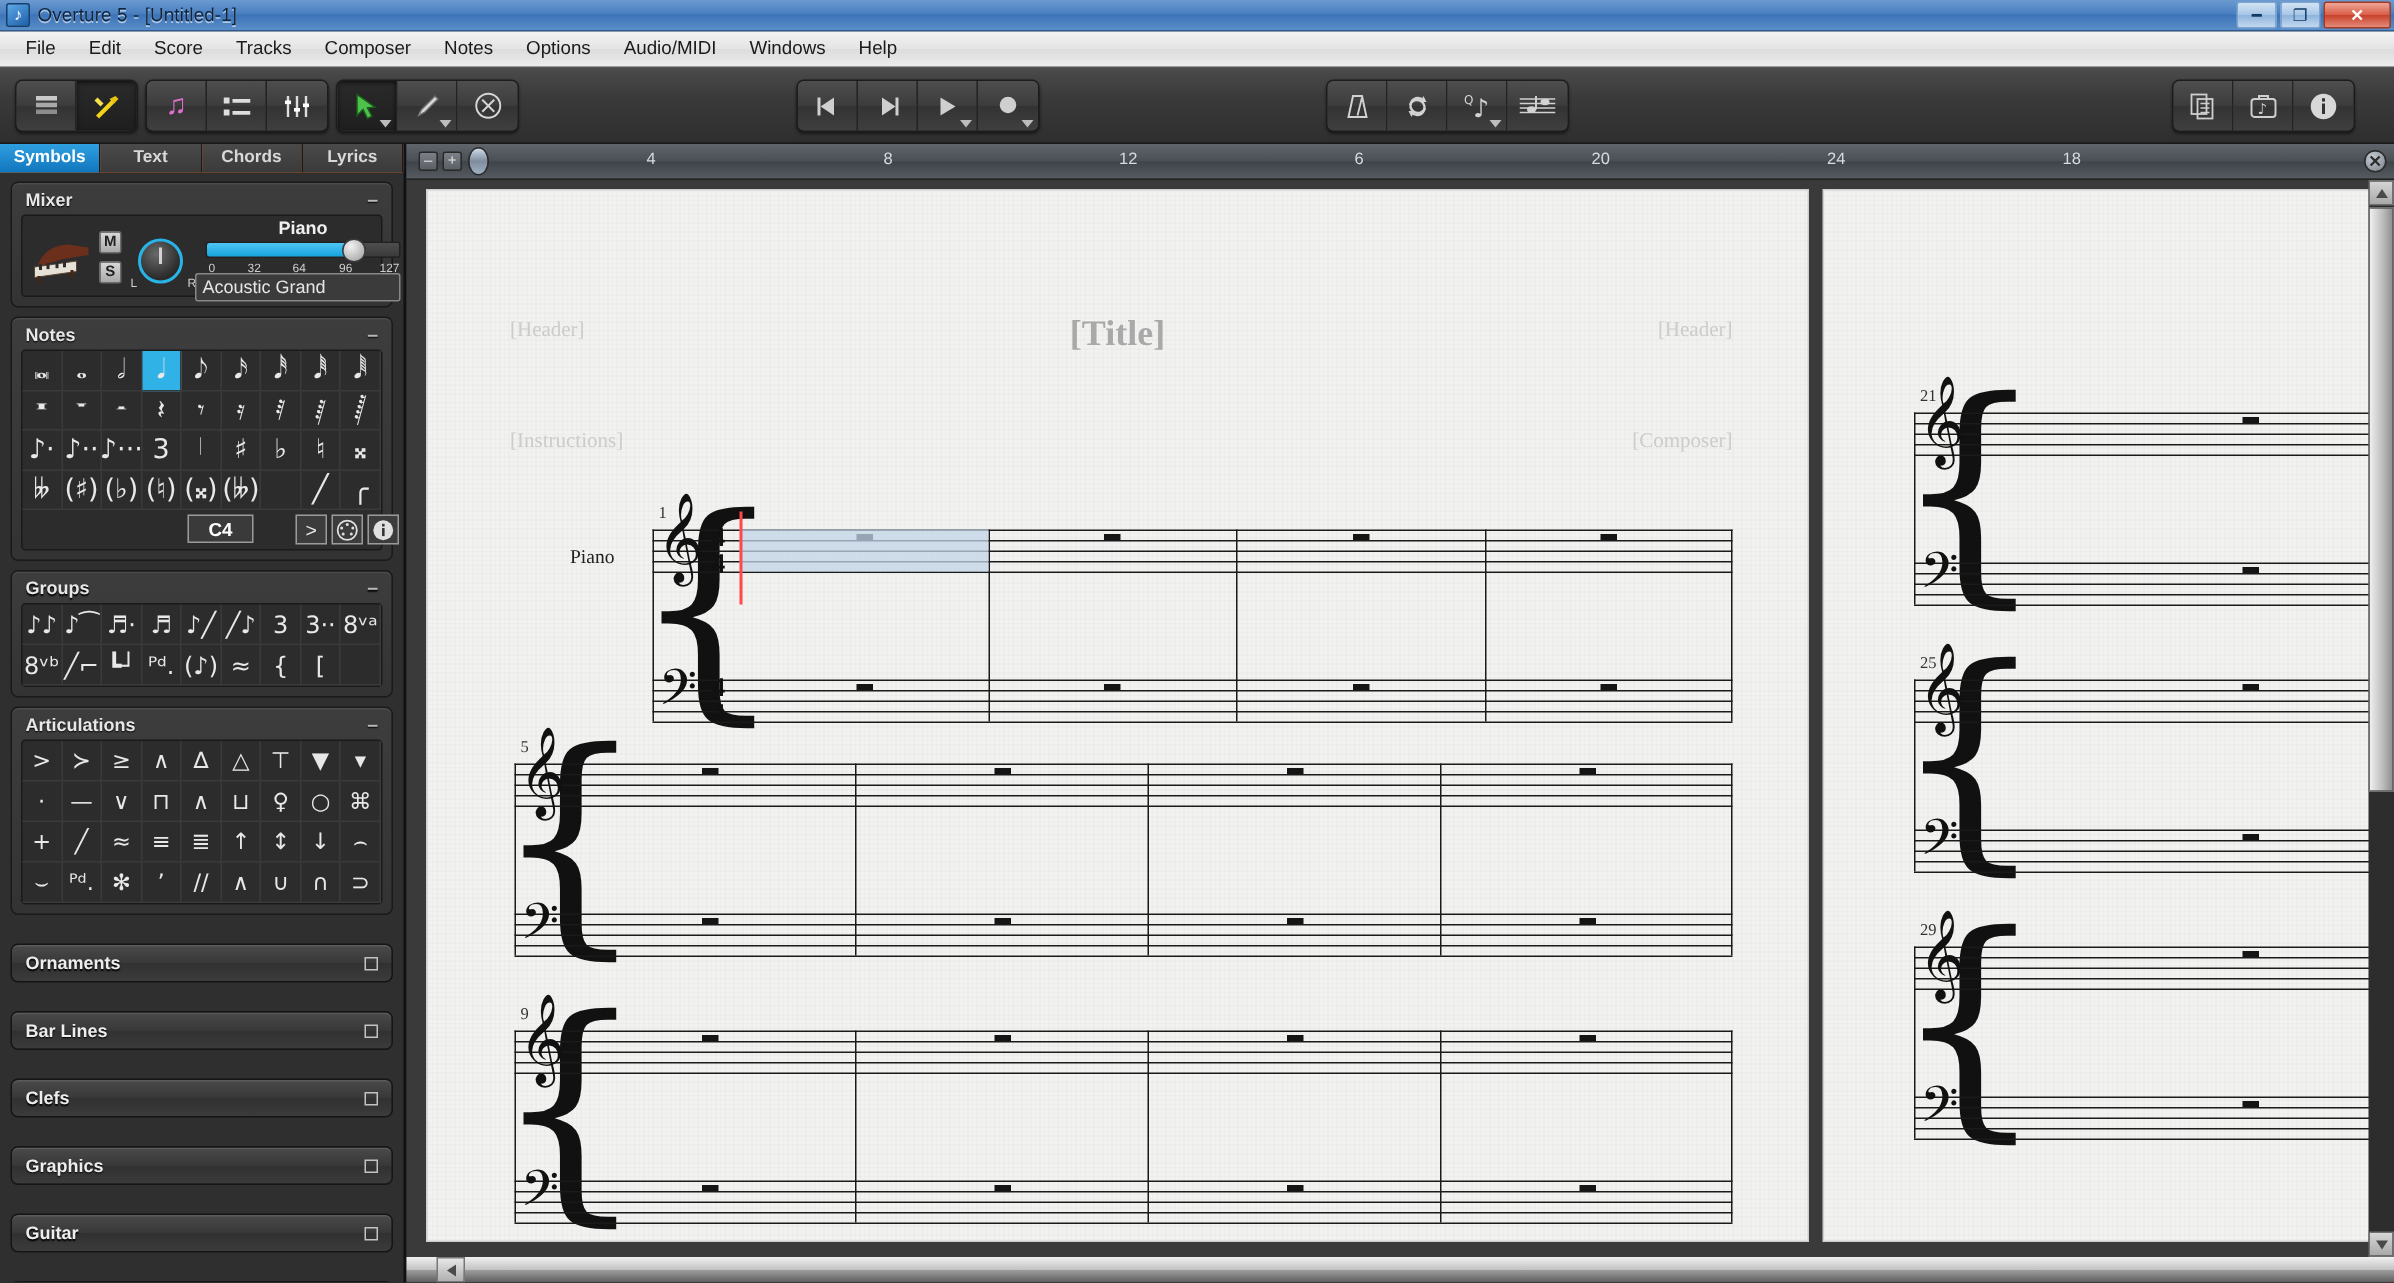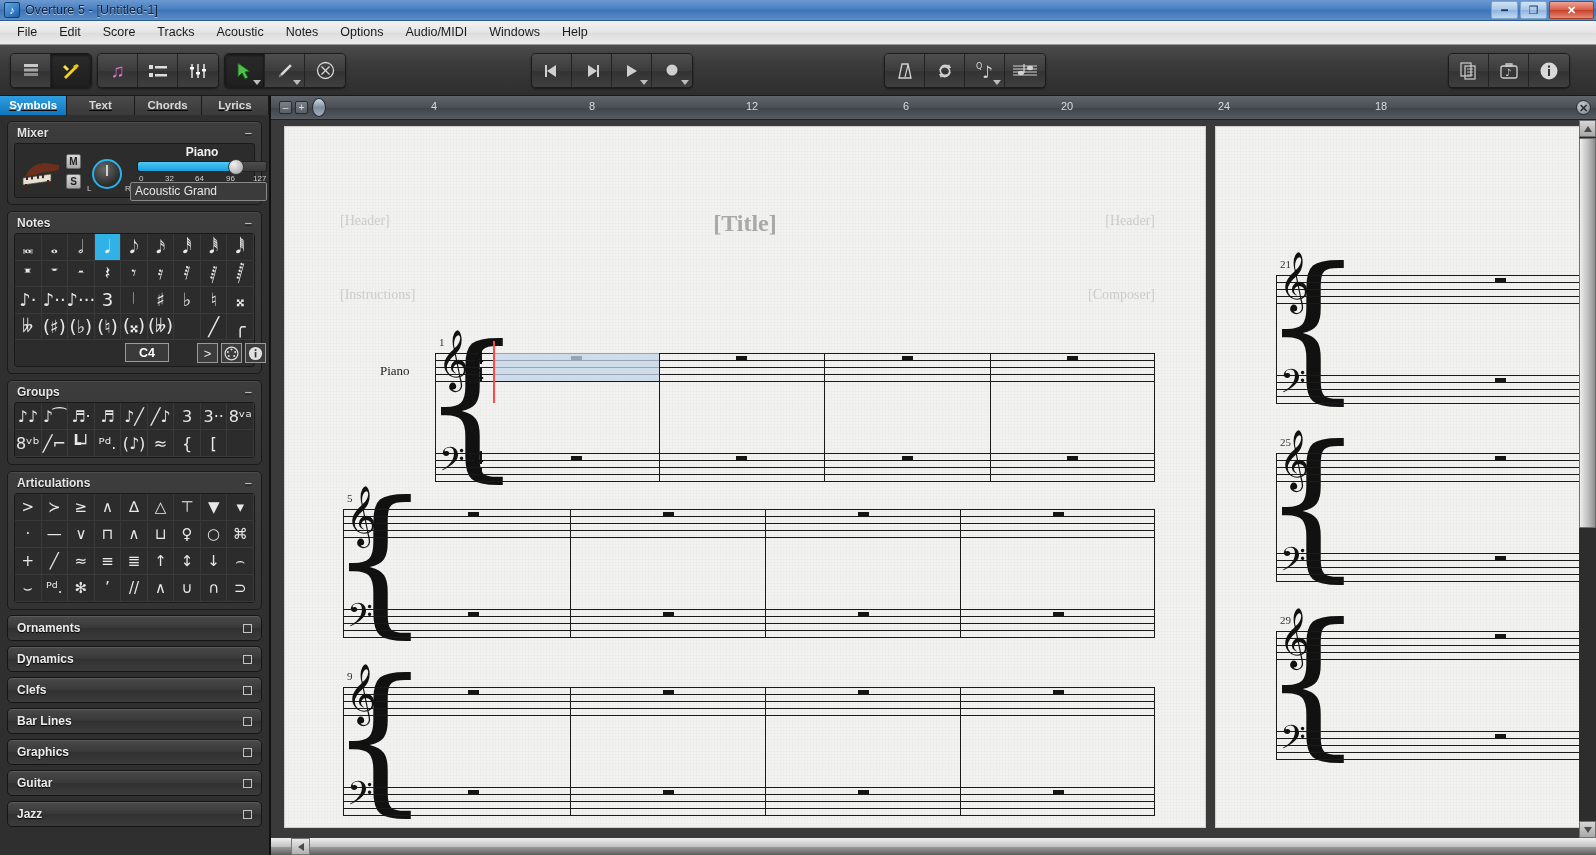--- a/index.html
+++ b/index.html
@@ -106,21 +106,21 @@
   }
   .darksel .arw { position:absolute; right:5px; top:6px; width:0;height:0;
     border-left:5px solid transparent;border-right:5px solid transparent;border-top:6px solid #a6a6a6;}
 
   
   .leftpanel {
     position:absolute; left:0; top:96px; width:271px; height:759px;
     background:#2f2f2f; border-right:2px solid #111;
     overflow:hidden;
   }
-  .tabs { display:flex; height:19px; background:#f97316;text-decoration:underline; }
+  .tabs { display:flex; height:19px; background:#f97316; }
   .tab {
     flex:1; text-align:center; font-size:11.5px; font-weight:bold; line-height:19px;
     color:#d8d8d8; background: linear-gradient(to bottom,#4a4a4a,#3a3a3a);
     border-right:1px solid #1a1a1a;
   }
   .tab.active { background: linear-gradient(to bottom,#2f9fe0,#1176bd); color:#fff; }
 
   .panel {
     margin:6px 7px 0 7px; border:1px solid #1a1a1a; border-radius:5px;
     background: linear-gradient(to bottom,#3d3d3d,#333);
@@ -128,21 +128,21 @@
   }
   .panel-head {
     height:21px; display:flex; align-items:center; justify-content:space-between;
     padding:0 9px; font-size:12px; font-weight:bold; color:#e7e7e7;
     text-shadow:0 1px 1px #000;
   }
   .panel-head .minus { color:#b9b9b9; font-size:13px; line-height:10px; }
   .panel-body { margin:0 6px 6px 6px; background:#2c2c2c; border:1px solid #1a1a1a; border-radius:3px; }
 
   .collapsed {
-    margin:5px 7px 0 7px; height:26px; border:1px solid #151515; border-radius:5px;
+    margin:19px 7px 0 7px; height:26px; border:1px solid #151515; border-radius:5px;
     background: linear-gradient(to bottom,#4a4a4a,#383838 50%,#313131 51%,#3b3b3b);
     display:flex; align-items:center; justify-content:space-between; padding:0 9px;
     font-size:12px; font-weight:bold; color:#ededed; text-shadow:0 1px 1px #000;
     box-shadow: inset 0 1px 0 rgba(255,255,255,.1);
   }
   .collapsed .sq { width:9px;height:9px;border:1.5px solid #c3c3c3; }
 
   
   .mixer-body { height:55px; position:relative; padding:3px 5px; }
   .ms-btn { width:15px; height:15px; border:1px solid #6c6c6c; border-radius:2px;
@@ -247,21 +247,21 @@
     <div class="tb-btn">❐</div>
     <div class="tb-btn close">✕</div>
   </div>
 </div>
 
 <div class="menubar">
   <div class="menu-item">File</div>
   <div class="menu-item">Edit</div>
   <div class="menu-item">Score</div>
   <div class="menu-item">Tracks</div>
-  <div class="menu-item">Acoustic</div>
+  <div class="menu-item">Composer</div>
   <div class="menu-item">Notes</div>
   <div class="menu-item">Options</div>
   <div class="menu-item">Audio/MIDI</div>
   <div class="menu-item">Windows</div>
   <div class="menu-item">Help</div>
 </div>
 
 <div class="toolbar">
 
   <div class="tgroup" style="left:10px; width:82px;">
@@ -674,29 +674,25 @@
         </div>
     </div>
   </div>
 
   <div id="collapsed-list">
       <div class="collapsed">
         <span>Ornaments</span>
         <span class="sq"></span>
       </div>
       <div class="collapsed">
-        <span>Dynamics</span>
+        <span>Bar Lines</span>
         <span class="sq"></span>
       </div>
       <div class="collapsed">
         <span>Clefs</span>
-        <span class="sq"></span>
-      </div>
-      <div class="collapsed">
-        <span>Bar Lines</span>
         <span class="sq"></span>
       </div>
       <div class="collapsed">
         <span>Graphics</span>
         <span class="sq"></span>
       </div>
       <div class="collapsed">
         <span>Guitar</span>
         <span class="sq"></span>
       </div>

